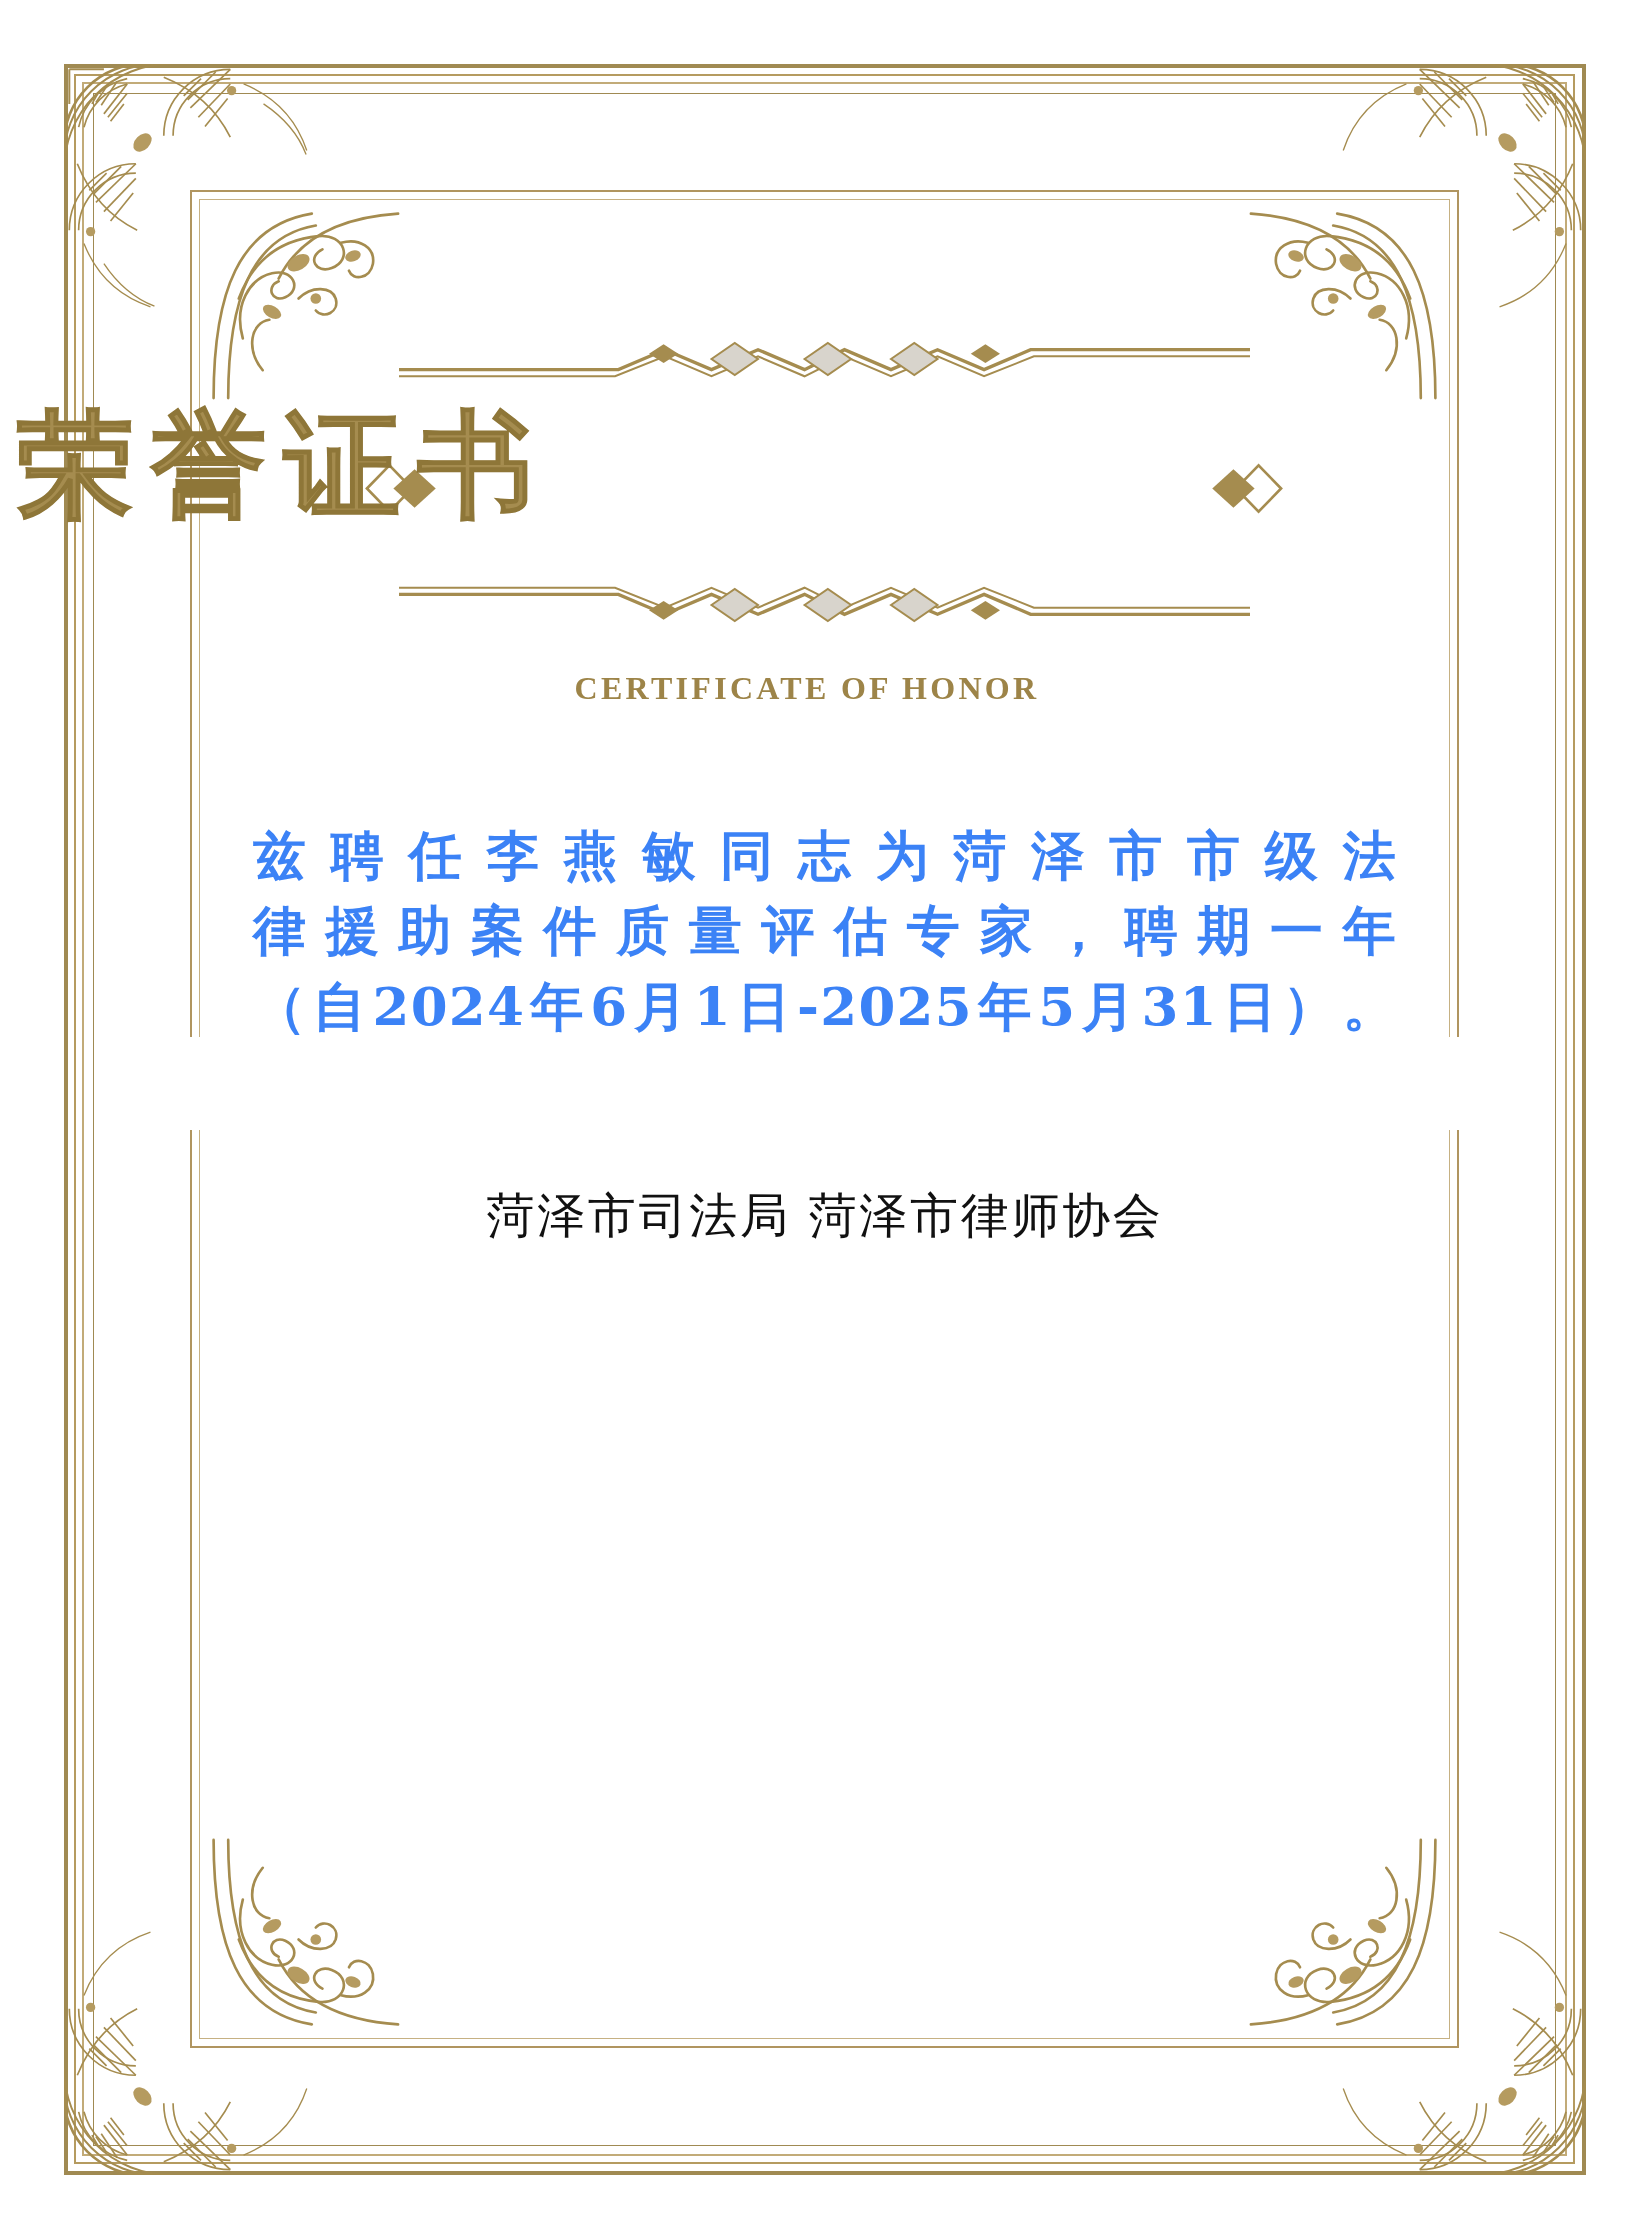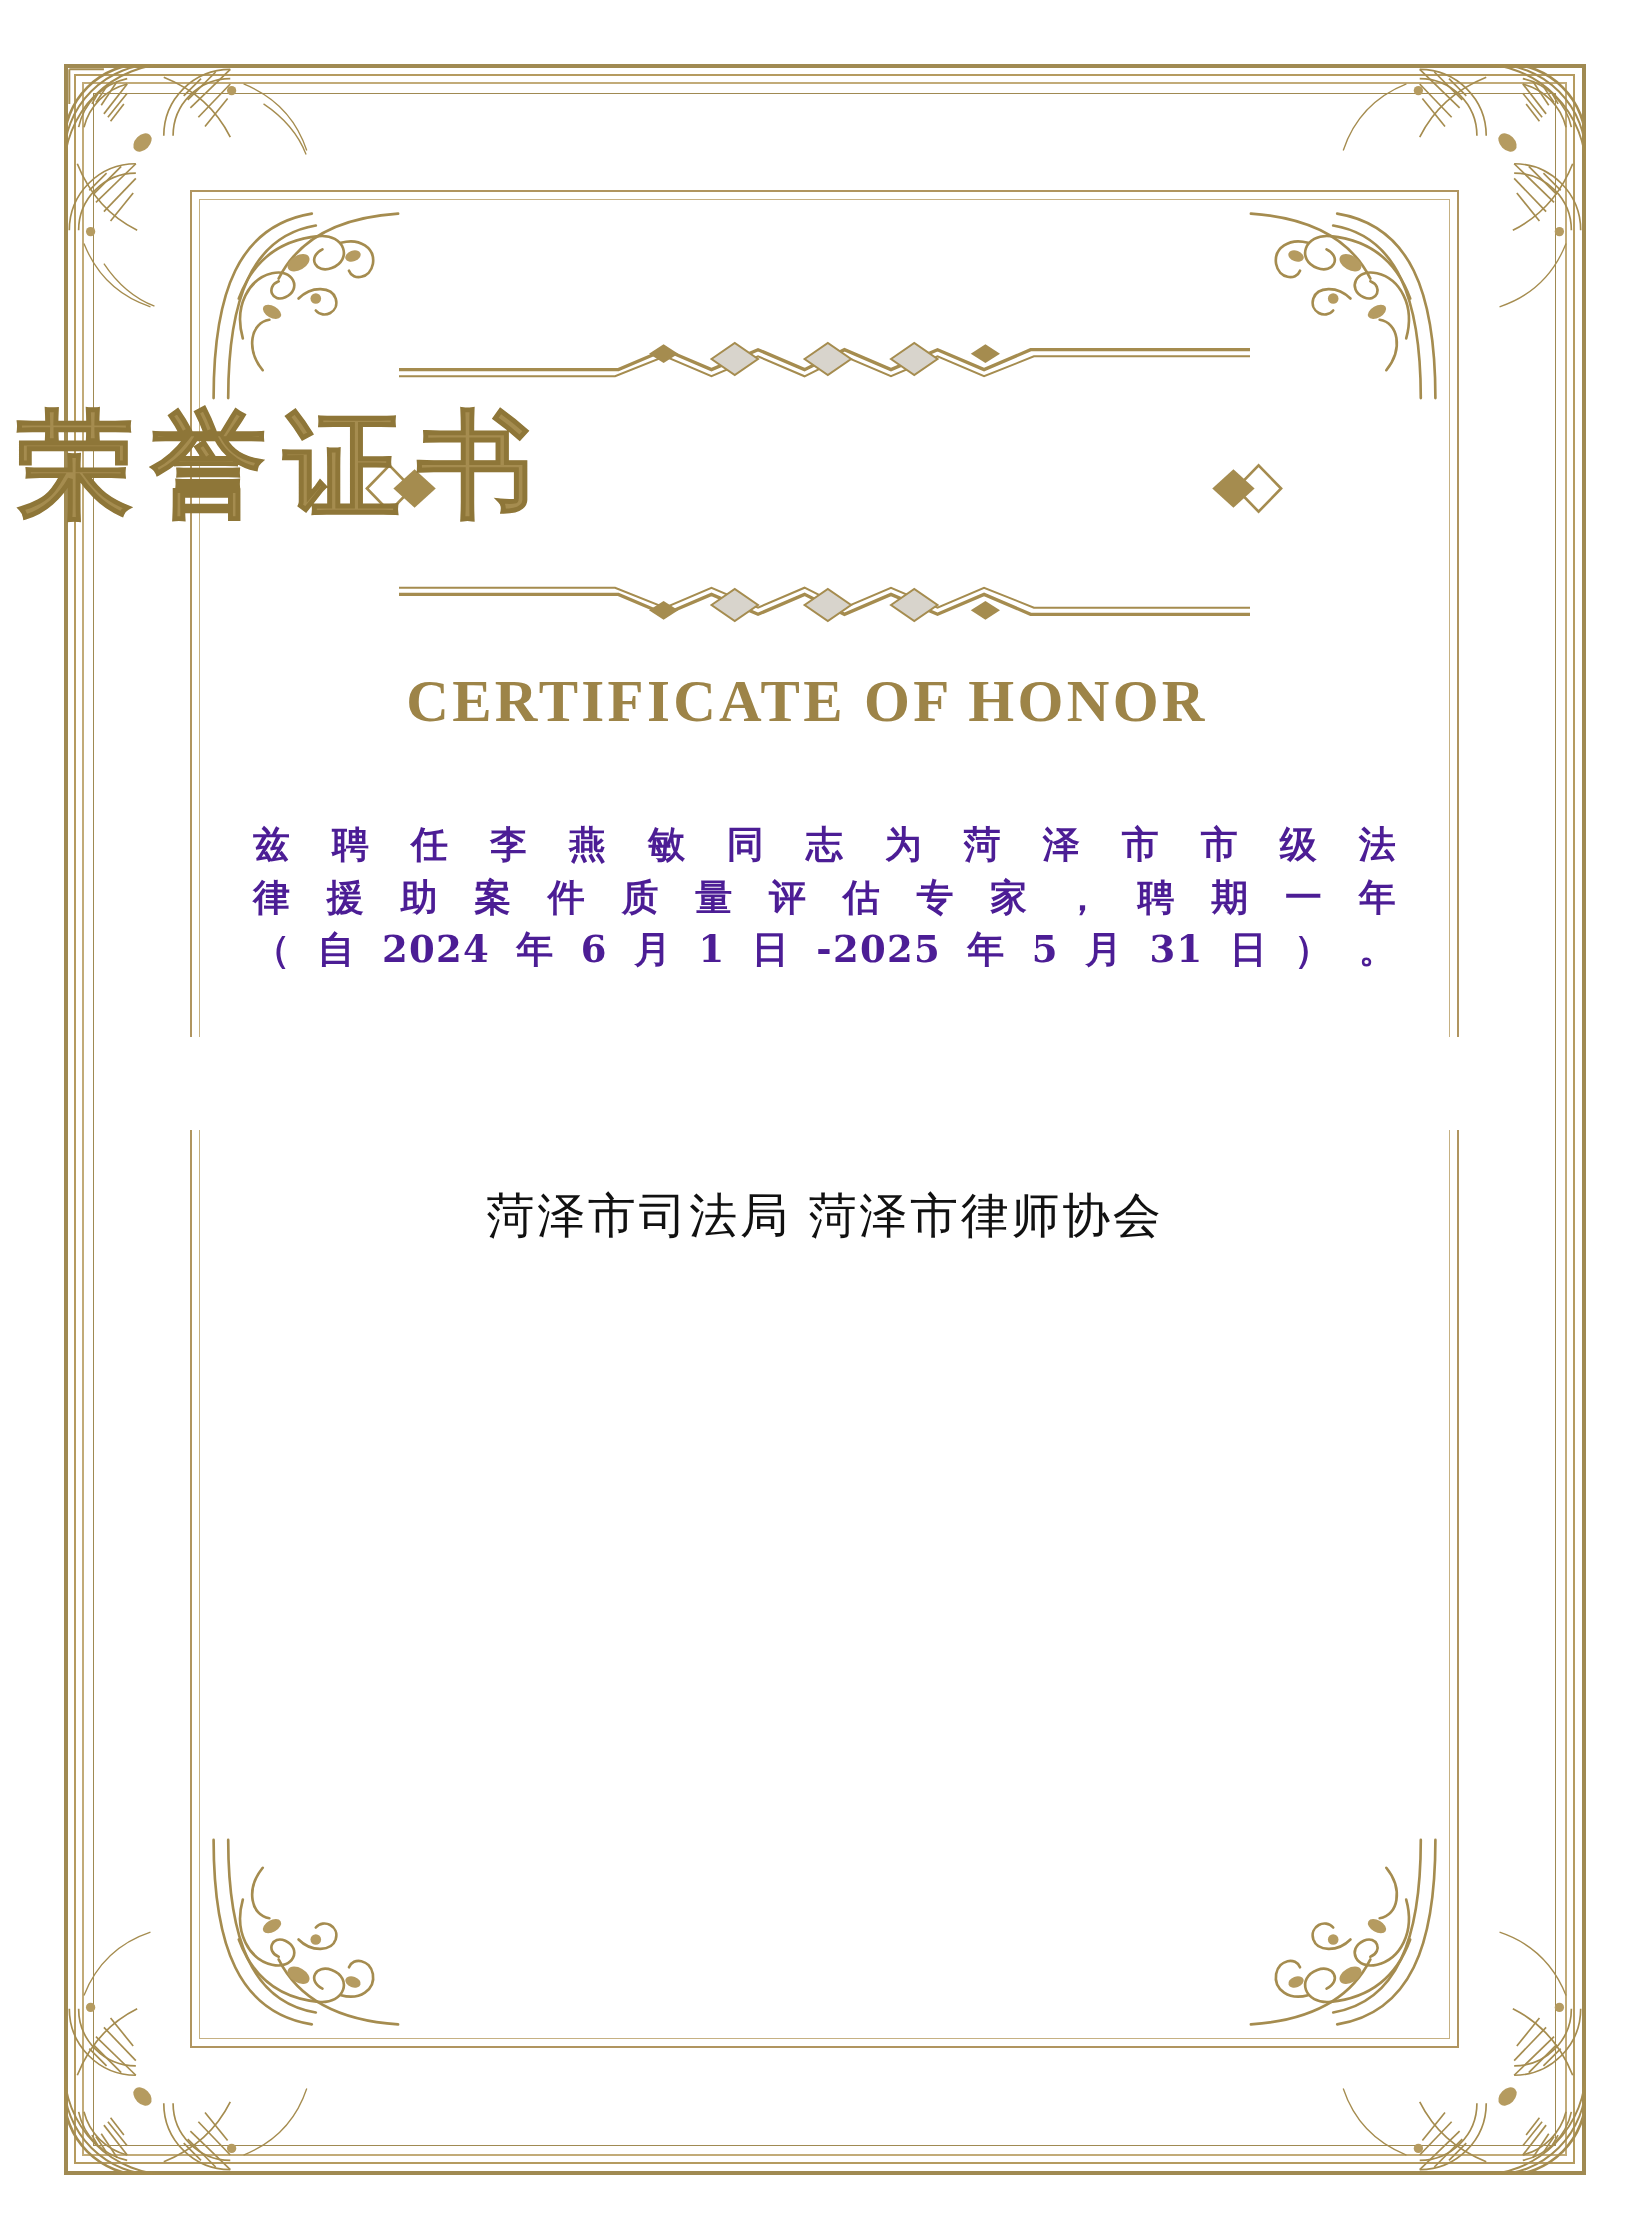--- a/index.html
+++ b/index.html
@@ -132,35 +132,35 @@
     -webkit-text-stroke: 1.3px #8e7638;
     line-height: 1;
   }
   .title-en {
     position: absolute;
     left: 0; top: 672px;
     width: 1614px;
     text-align: center;
     font-family: "Liberation Serif", serif;
     font-weight: 700;
-    font-size: 59px;
+    font-size: 32px;
     letter-spacing: 3.3px;
     color: #9d8448;
     line-height: 1;
   }
 
   .body-text {
     position: absolute;
     left: 253px;
     top: 818px;
     width: 1144px;
-    color: #4c1d95;
+    color: #3b82f6;
     font-family: "DejaVu Serif", serif;
     font-weight: 700;
-    font-size: 37px;
+    font-size: 53px;
     line-height: 1.42;
     text-align: justify;
     text-align-last: justify;
     letter-spacing: 1.3px;
   }
   .body-text .line { display: block; white-space: nowrap; }
   .body-text .line.l1 { text-indent: 0; }
 
   .signature {
     position: absolute;

